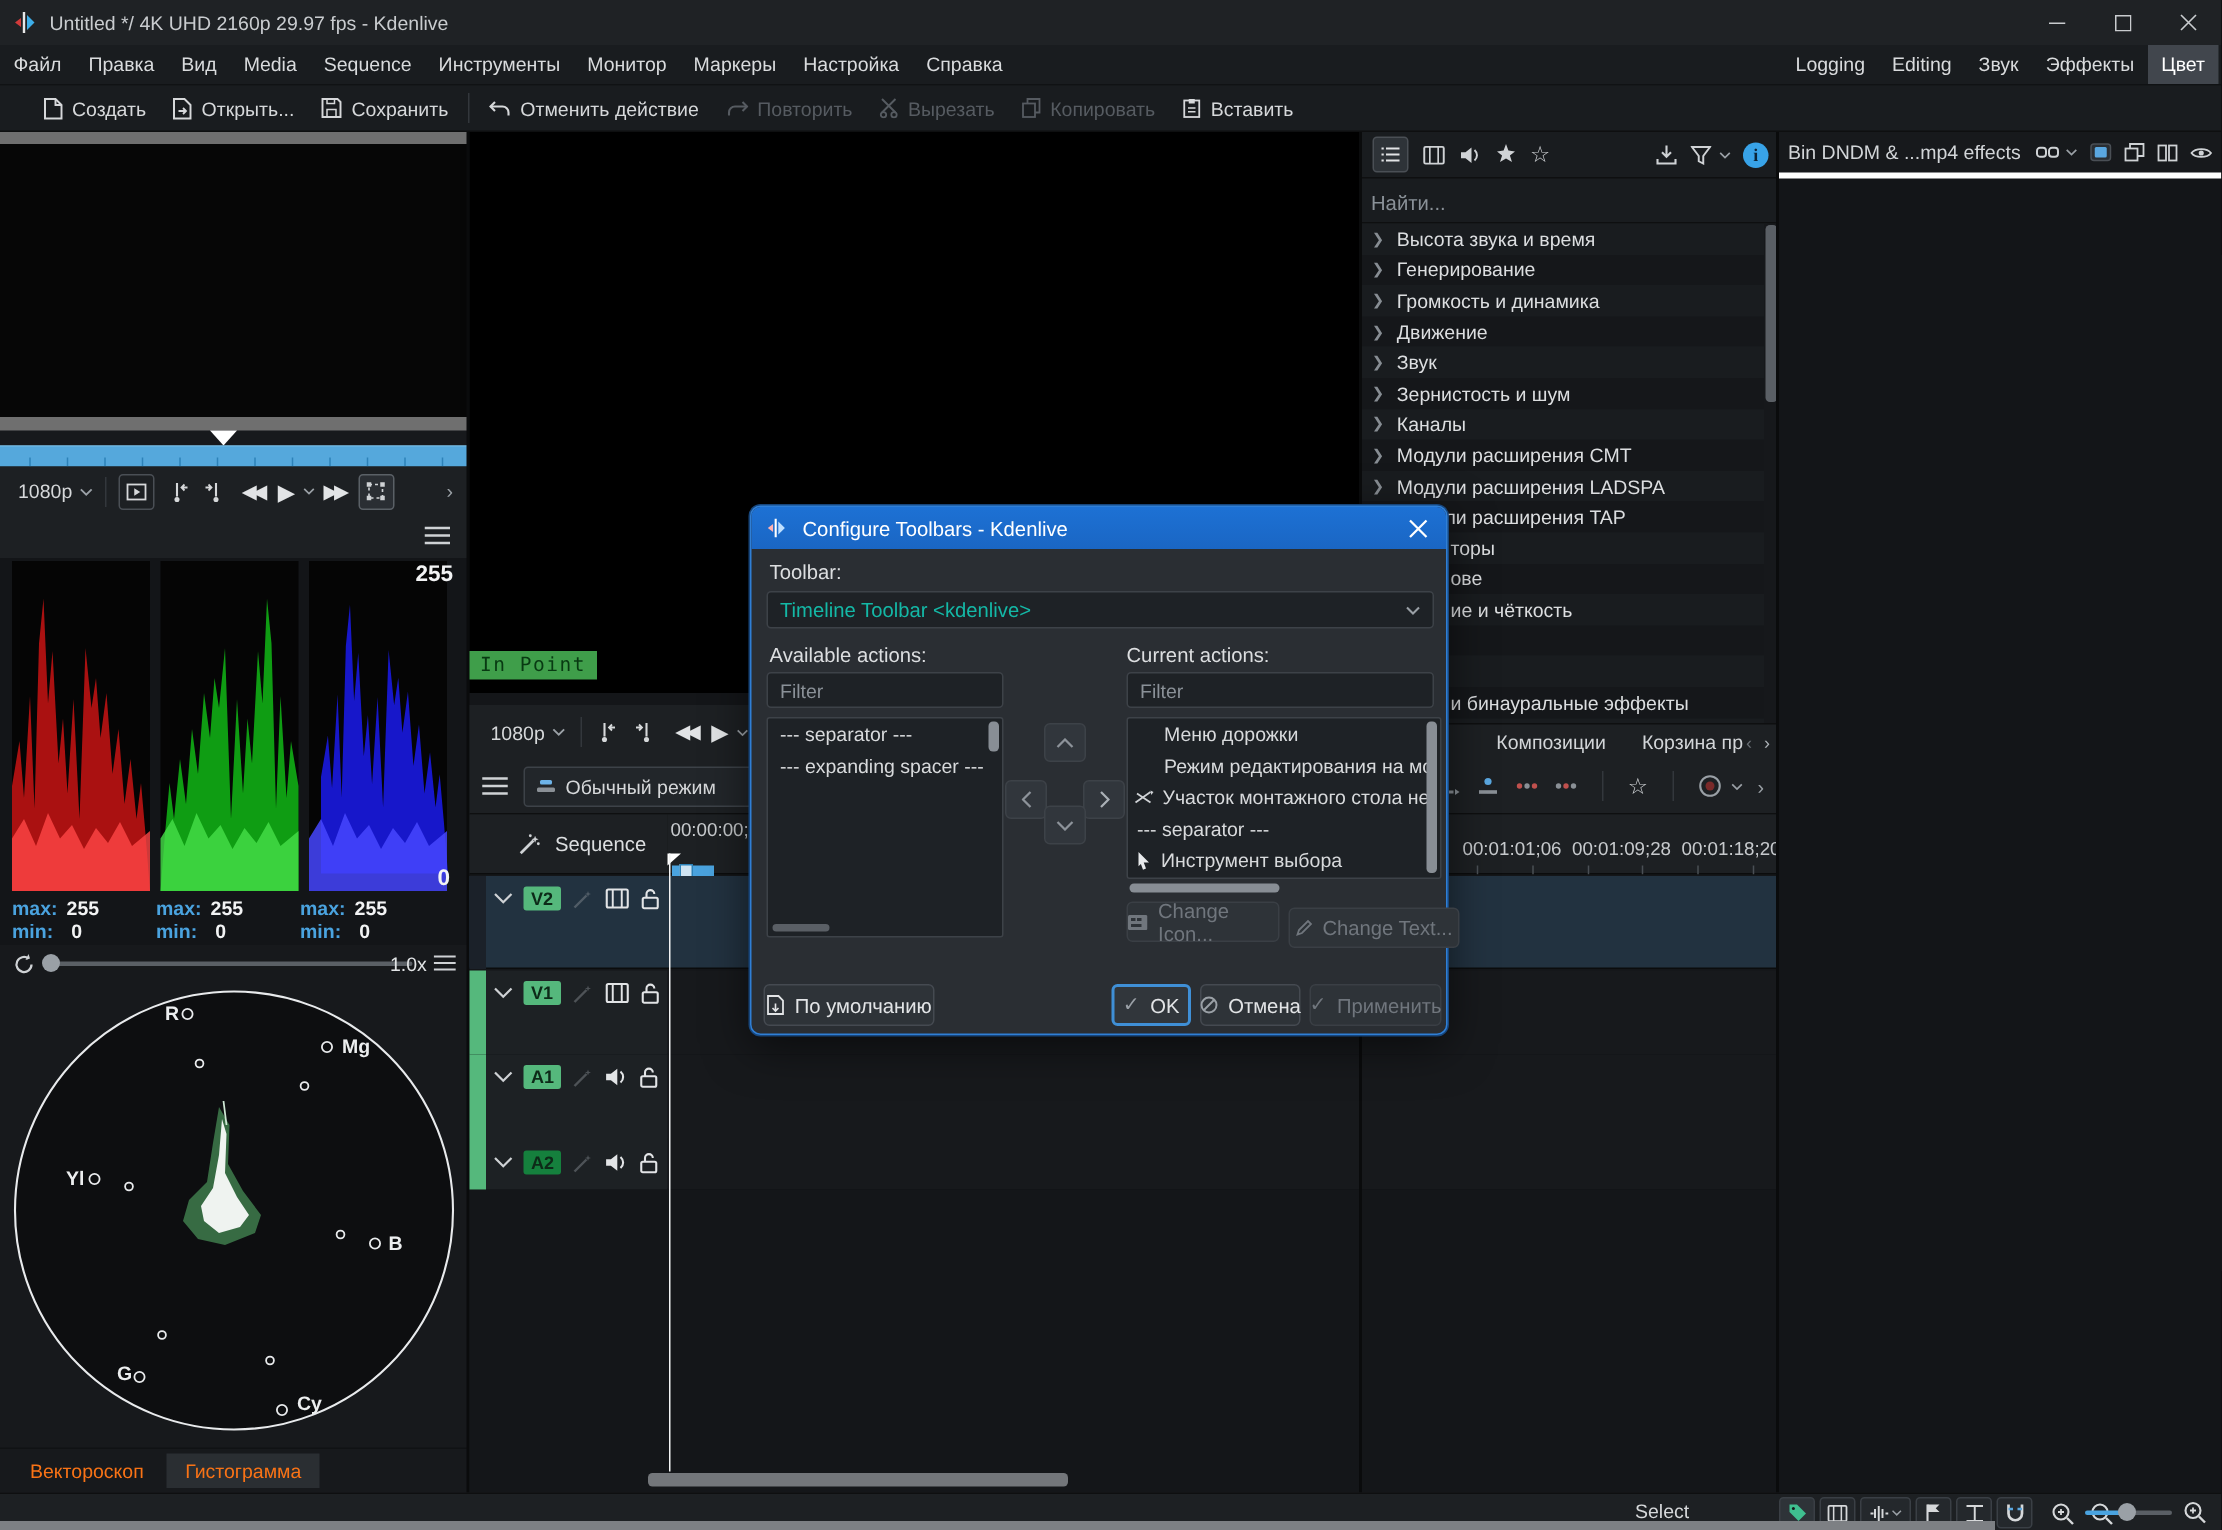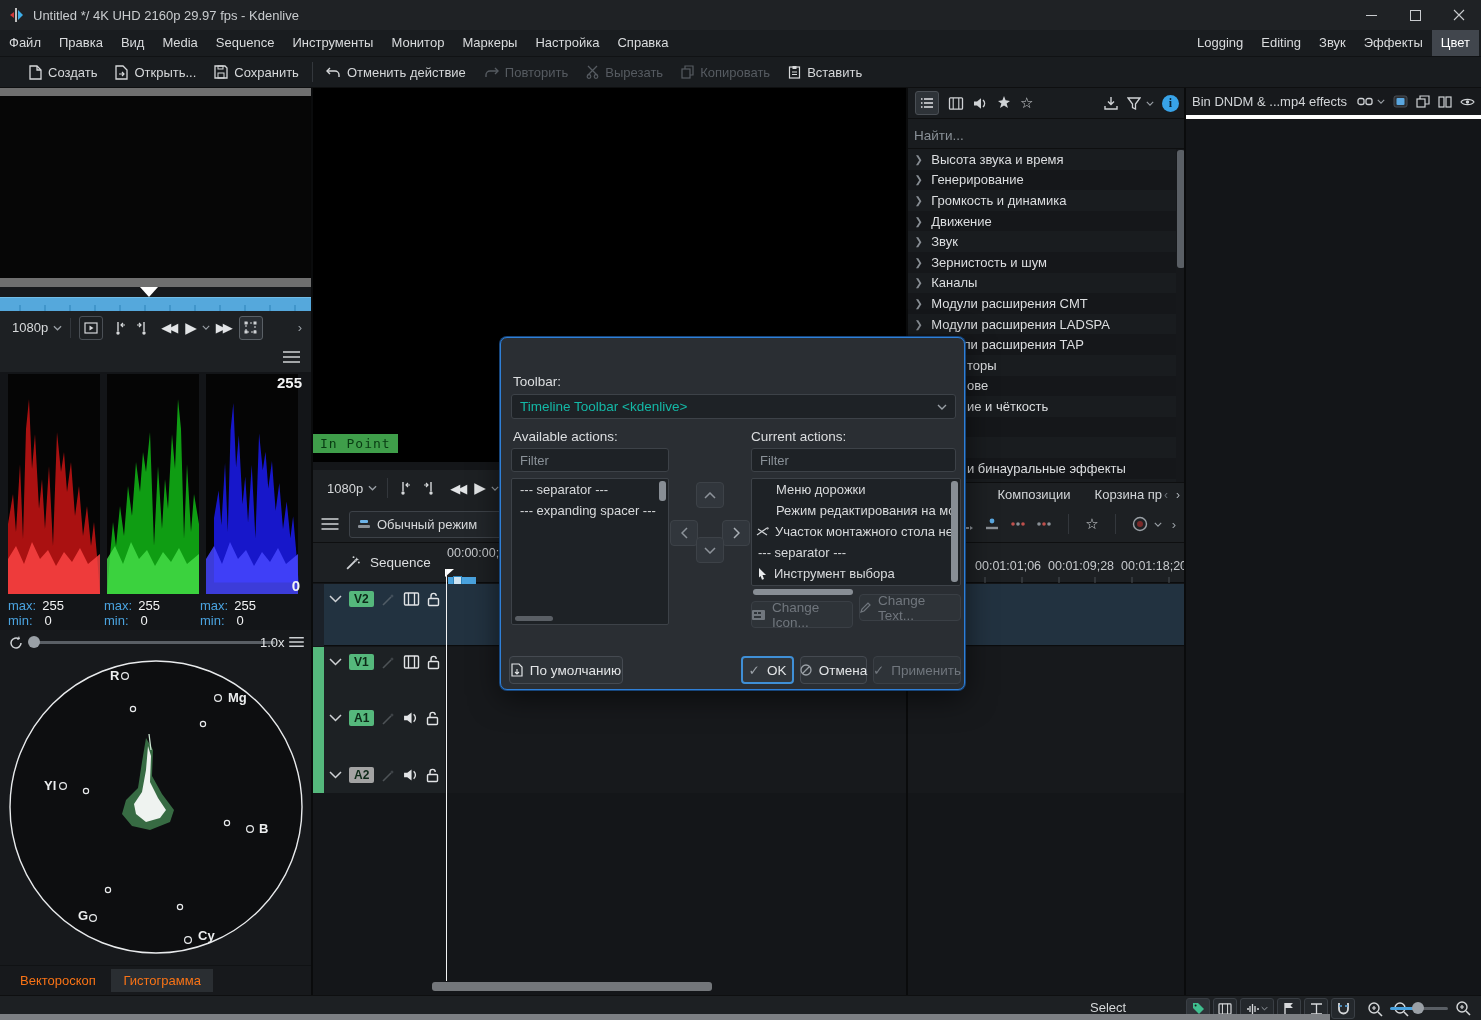--- a/index.html
+++ b/index.html
@@ -29,21 +29,21 @@
   .tsep{width:1px;height:20px;background:#33373c;margin:0 4px}
   
   .vsep{background:#0a0b0c}
   
   .scrub{background:#55a8dc}
   .transport{background:#1d2023;display:flex;align-items:center;color:#d6d8da}
   .dd{display:inline-flex;align-items:center;gap:5px;color:#d6d8da;font-size:13px}
   .tr-ic{color:#e2e4e6;font-size:13px;display:inline-flex;align-items:center;justify-content:center}
   .play{font-size:15px}
   
-  .mm{font-size:13px;font-weight:normal;line-height:15px}
+  .mm{font-size:13px;font-weight:bold;line-height:15px}
   .mm .k{color:#4aa3df}
   .mm .v{color:#f2f3f4;margin-left:6px}
   
   .vlab{position:absolute;color:#eceeef;font-size:13px;font-weight:bold}
   
   .btab{display:inline-block;padding:4px 12px;font-size:13px;color:#f97316}
   .btab.alt{background:#2a2e32}
   
   .eff-row{height:20.6px;display:flex;align-items:center;font-size:13px;color:#dcdee0;padding-left:6px}
   .eff-row:nth-child(odd){background:#191c1f}
@@ -585,21 +585,21 @@
     </div>
 
     <div class="abs" style="left:0;top:217px;width:873px;height:33px;border-bottom:1px solid #0b0c0d">
       <div class="abs" style="left:0;top:0;width:11px;height:33px;background:#55b87c"></div>
       <div class="abs" style="left:11px;top:0;width:121px;height:33px;background:#1d2124"></div>
       <div class="abs" style="left:132px;top:0;width:741px;height:33px;background:#17191c"></div>
       <div class="row abs" style="left:0;top:0;height:30px;padding-left:16px;gap:7px">
         <svg width="13" height="8" viewBox="0 0 13 8">
             <path d="M1 1l5.5 5.5L12 1" stroke="#cfd2d5" fill="none" stroke-width="1.5"></path>
           </svg>
-        <span style="background:#a3a3a3;color:#0d2a18;font-size:12px;font-weight:bold;padding:1px 5px;border-radius:2px">A2</span>
+        <span style="background:#15803d;color:#0d2a18;font-size:12px;font-weight:bold;padding:1px 5px;border-radius:2px">A2</span>
         <span class="ico">
             <svg width="15" height="15" viewBox="0 0 15 15" opacity=".45">
               <path d="M2 13L10 5" stroke="#8a9096" stroke-width="1.6"></path>
               <path d="M11 2l.5 1.5L13 4l-1.5.5L11 6l-.5-1.5L9 4l1.5-.5z" fill="#8a9096"></path>
             </svg>
           </span>
         <span class="ico">
             <svg width="16" height="14" viewBox="0 0 15 13">
               <path d="M1 4.5h3l4-3.2v10.4l-4-3.2H1z" fill="#e2e4e6"></path>
               <path d="M10 3c2.2 2 2.2 5 0 7" stroke="#e2e4e6" fill="none" stroke-width="1.3"></path>
@@ -849,20 +849,36 @@
             <circle cx="7" cy="7" r="5" fill="none" stroke="#d6d8da" stroke-width="1.4"></circle>
             <path d="M11 11l4 4" stroke="#d6d8da" stroke-width="1.6"></path>
             <path d="M5 7h4M7 5v4" stroke="#d6d8da" stroke-width="1.2"></path>
           </svg>
         </span>
     </span>
   </div>
   <div class="abs" style="left:0;top:1014px;width:1330px;height:6px;background:#7d8084"></div>
 
   <div class="abs dialog">
+    <div class="dlg-title">
+      <span class="ico" style="margin-left:10px">
+        <svg width="14" height="14" viewBox="0 0 16 16">
+            <path d="M7 1v14" stroke="#fff" stroke-width="1.6"></path>
+            <path d="M9 3l5 5-5 5z" fill="#bfe0ff"></path>
+            <path d="M5 5L1 8l4 3z" fill="#ffb3b3"></path>
+          </svg>
+      </span>
+      <span style="margin-left:10px">Configure Toolbars - Kdenlive</span>
+      <span style="flex:1"></span>
+      <span class="ico" style="margin-right:12px">
+          <svg width="13" height="13" viewBox="0 0 13 13">
+            <path d="M1 1l11 11M12 1L1 12" stroke="#fff" stroke-width="1.5"></path>
+          </svg>
+        </span>
+    </div>
 
     <span class="abs dlg-label" style="left:12px;top:36px">Toolbar:</span>
     <div class="abs field row" style="left:10px;top:56px;width:445px;height:25px;padding:0 8px">
       <span style="font-size:13.5px">Timeline Toolbar &lt;kdenlive&gt;</span>
       <span style="flex:1"></span>
       <svg width="10" height="6" viewBox="0 0 10 6">
           <path d="M1 1l4 4 4-4" stroke="#9aa0a6" fill="none" stroke-width="1.4"></path>
         </svg>
     </div>
 
@@ -929,21 +945,21 @@
       <span class="ico">
           <svg width="13" height="10" viewBox="0 0 13 10">
             <rect x="0" y="0" width="13" height="10" rx="1" fill="#70767d"></rect>
             <rect x="2" y="2" width="3" height="2" fill="#2e3338"></rect>
             <rect x="6" y="2" width="3" height="2" fill="#2e3338"></rect>
             <rect x="2" y="6" width="7" height="2" fill="#2e3338"></rect>
           </svg>
         </span>
       <span>Change Icon...</span>
     </div>
-    <div class="abs dbtn dis" style="left:358px;top:256px;width:102px;height:27px">
+    <div class="abs dbtn dis" style="left:358px;top:267px;width:114px;height:27px">
       <span class="ico">
           <svg width="11" height="11" viewBox="0 0 11 11">
             <path d="M1 10l1-3 6-6 2 2-6 6z" fill="none" stroke="#70767d" stroke-width="1.2"></path>
           </svg>
         </span>
       <span>Change Text...</span>
     </div>
 
     <div class="abs dbtn" style="left:8px;top:318px;width:114px;height:28px">
       <span class="ico">

